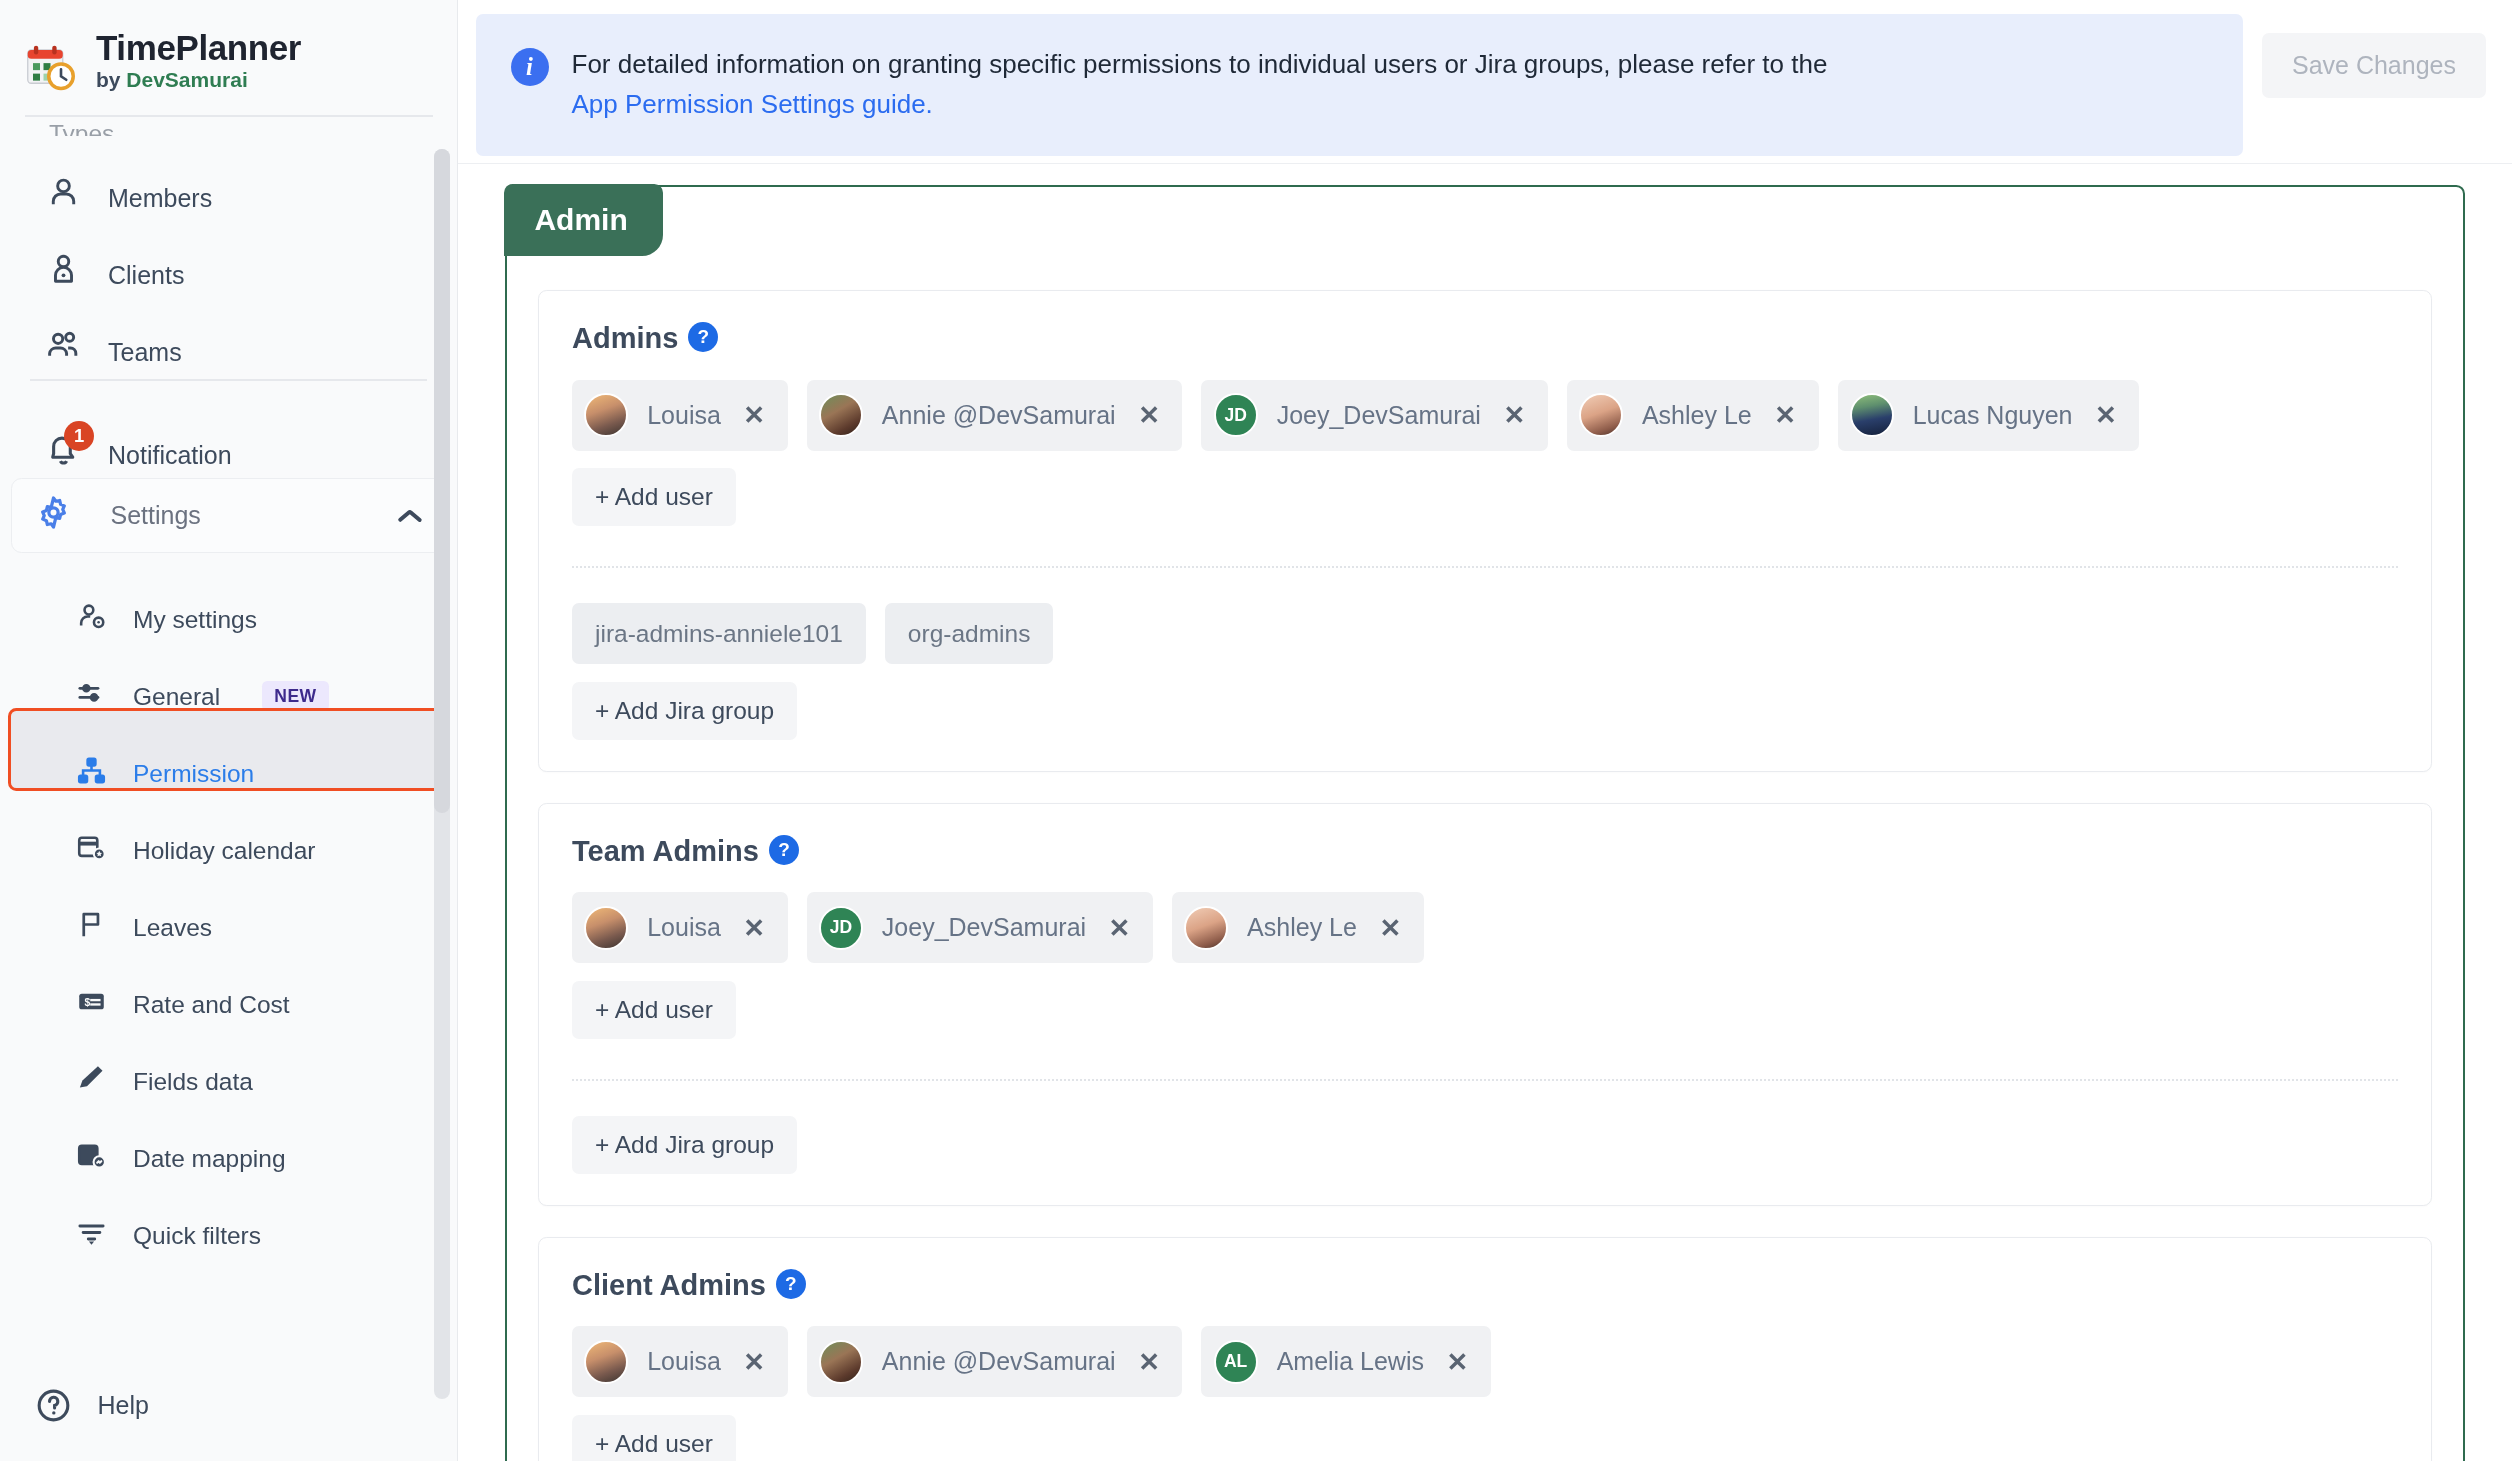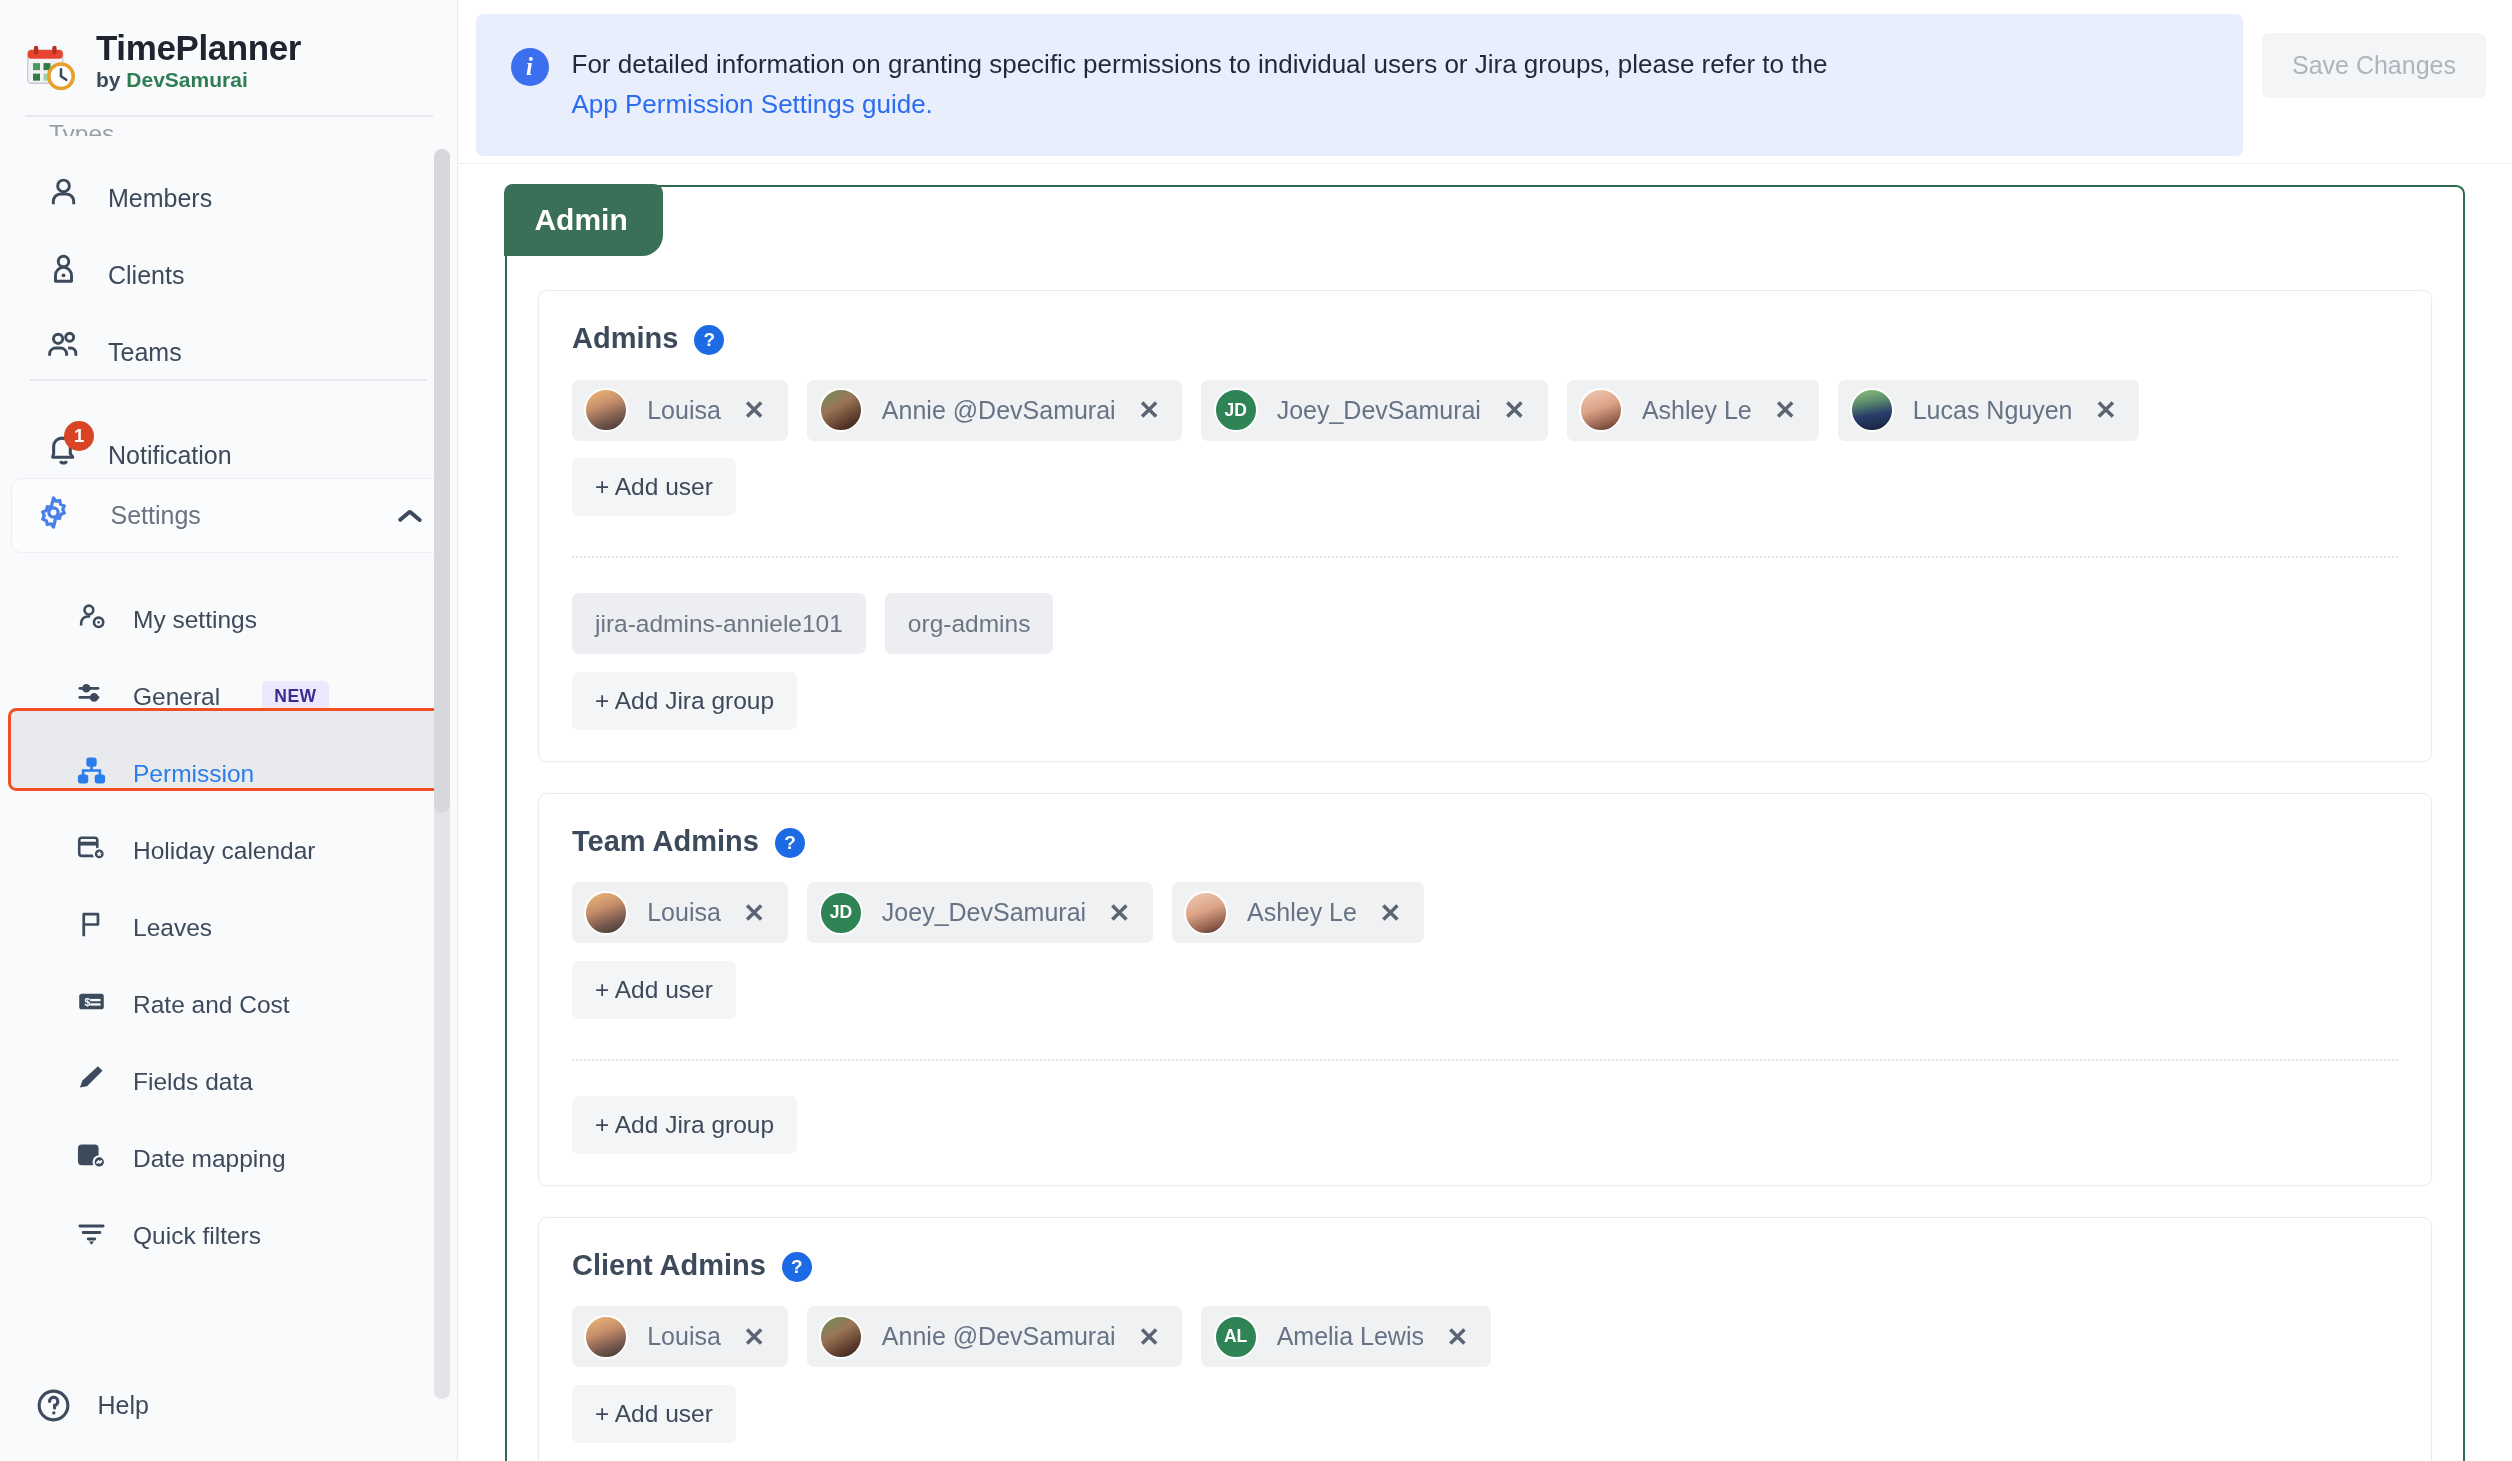--- a/index.html
+++ b/index.html
@@ -156,33 +156,33 @@
     border-radius: 8.7px 8.7px 21px 0;
   }
   .panel-body { padding: 103px 31px 31px 31px; }
 
   .card {
     border: 1.7px solid #e9ebef; border-radius: 8.7px; background: #fff;
     padding: 31px 33px 31px 33px; margin-bottom: 31px;
     box-shadow: 0 0.9px 1.7px rgba(0,0,0,0.02);
   }
   .card-title {
-    display: flex; align-items: flex-end; gap: 16px;
+    display: flex; align-items: flex-start; gap: 10px;
     font-size: 29px; font-weight: bold; color: #3d4a5c; margin-bottom: 24.5px;
   }
   .q-icon {
     width: 30px; height: 30px; border-radius: 50%; background: #1d6ae5;
     color: #fff; font-size: 19px; font-weight: bold;
     display: flex; align-items: center; justify-content: center; cursor: pointer;
   }
   .chip-row { display: flex; flex-wrap: wrap; gap: 19px; margin-bottom: 17.5px; }
   .chip {
     display: flex; align-items: center; gap: 19px;
     background: #f0f1f3; border-radius: 7px; padding: 8.7px 19px 8.7px 12.2px;
-    height: 61px; cursor: pointer;
+    height: 71px; cursor: pointer;
   }
   .avatar {
     width: 44px; height: 44px; border-radius: 50%; flex: 0 0 44px;
     border: 2.6px solid #fff; overflow: hidden; position: relative;
     display: flex; align-items: center; justify-content: center;
     font-size: 17.5px; font-weight: bold; color: #fff;
   }
   .chip-name { font-size: 25px; color: #667386; white-space: nowrap; }
   .chip-x {
     font-size: 26px; color: #5a6472; font-weight: bold; cursor: pointer;

